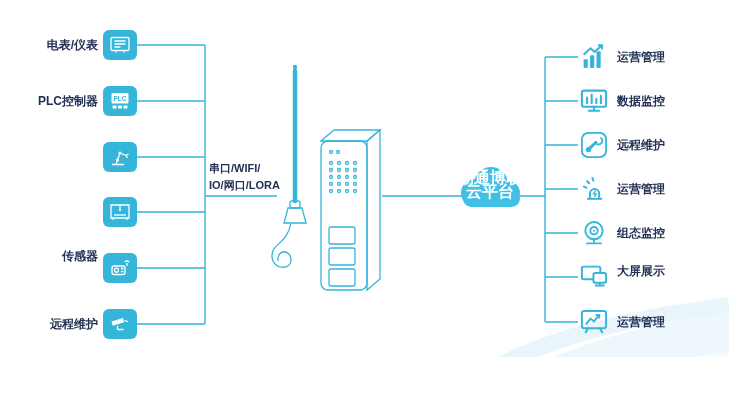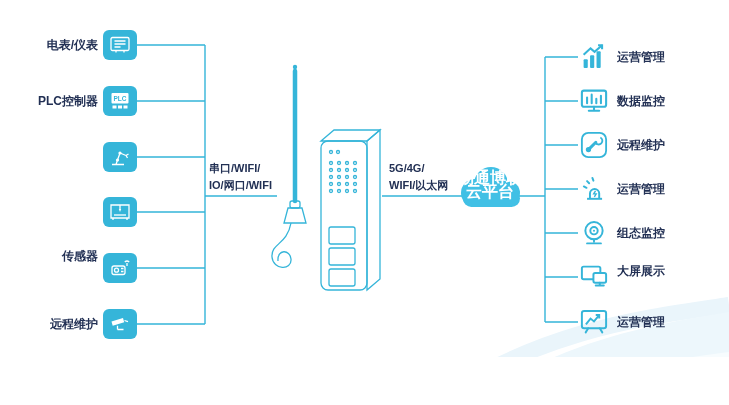--- a/index.html
+++ b/index.html
@@ -123,27 +123,23 @@
   <div class="dev-icon" style="left:103px;top:309px">
     <svg width="24" height="20" viewBox="0 0 24 20" stroke="#fff" fill="none" stroke-width="1.3">
       <path d="M3.5 7.5 L15 4 l1.2 4.2 L4.7 11.7 z" fill="#fff" stroke="none"></path>
       <path d="M16.5 6.5 l3.5 1.2"></path>
       <path d="M9.5 11.8 v3.7 M9.5 15.5 h6"></path>
     </svg>
   </div>
 
   <div class="link-lbl" style="left:209px;top:160px">
     <div>串口/WIFI/</div>
-    <div>IO/网口/WIFI</div>
-  </div>
-
-  <div class="link-lbl" style="left:389px;top:160px">
-    <div>5G/4G/</div>
-    <div>WIFI/以太网</div>
-  </div>
+    <div>IO/网口/LORA</div>
+  </div>
+
 
   <svg style="position:absolute;left:450px;top:160px" width="80" height="58" viewBox="0 0 80 58">
     <g fill="#41c0e5">
       <circle cx="25" cy="33" r="14"></circle>
       <circle cx="41" cy="24" r="17"></circle>
       <circle cx="58" cy="33" r="12"></circle>
       <rect x="13" y="30" width="57" height="17" rx="8.5"></rect>
     </g>
   </svg>
   <div class="cloud-label">

